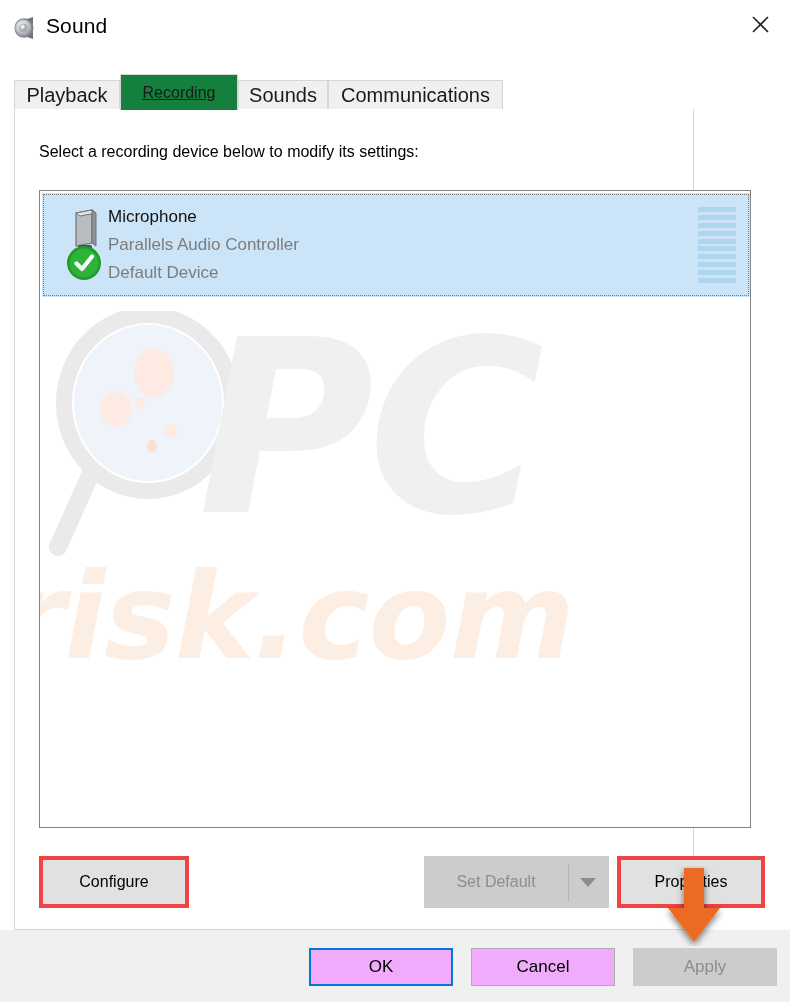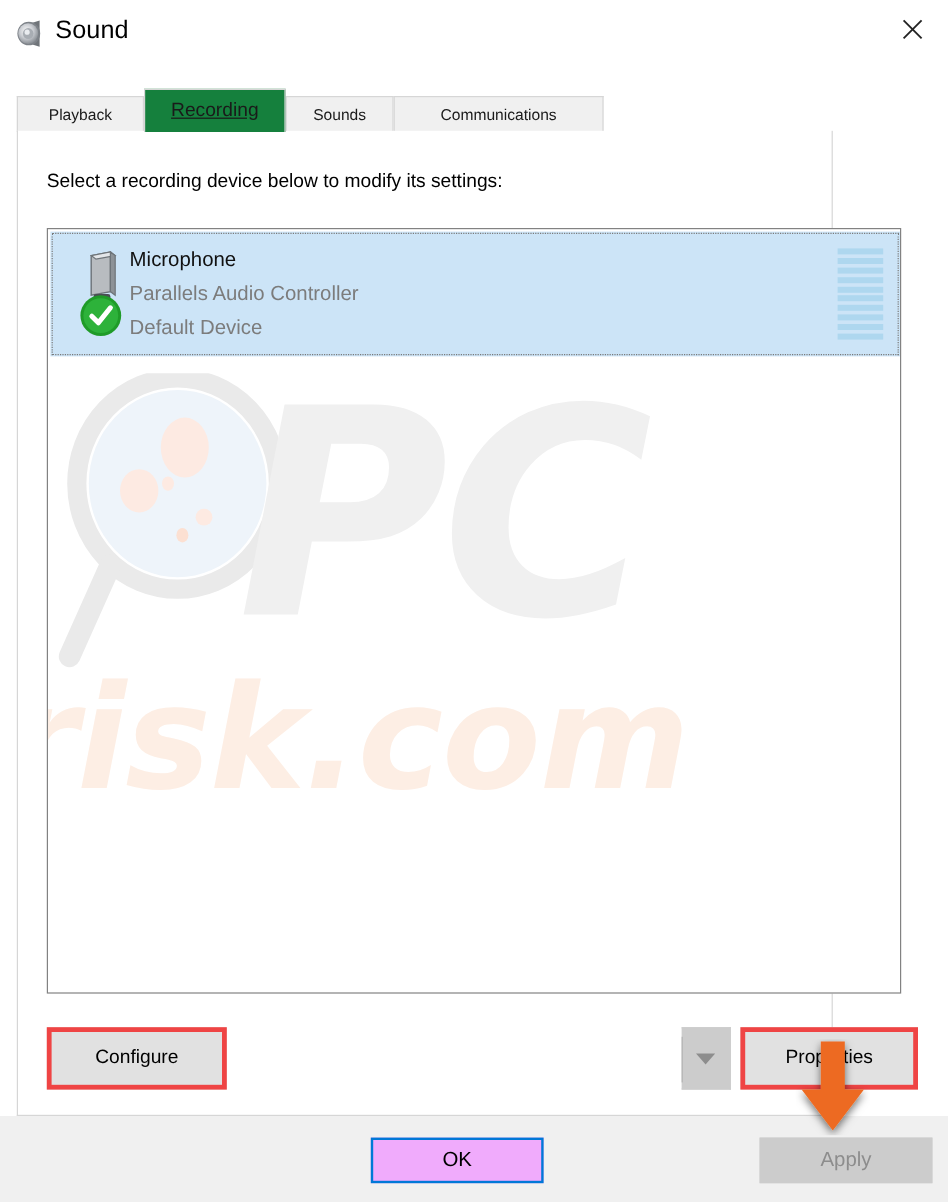--- a/index.html
+++ b/index.html
@@ -59,21 +59,21 @@
     position: absolute;
     bottom: 0;
     height: 30px;
     background: #f0f0f0;
     border: 1px solid #d6d6d6;
     border-bottom: none;
     display: flex;
     align-items: center;
     justify-content: center;
     padding: 0 12px;
-    font-size: 13px;
+    font-size: 20px;
     color: #1a1a1a;
     cursor: default;
     white-space: nowrap;
   }
   .tab.active {
     height: 36px;
     background: #15803d;
     border-color: #d6d6d6;
     z-index: 5;
     font-size: 16px;
@@ -359,20 +359,23 @@
         <div class="meter-seg"></div>
         <div class="meter-seg"></div>
       </div>
     </div>
   </div>
 
   <div class="btn" id="configure-button">
     <span>Configure</span>
   </div>
 
+  <div class="btn disabled" id="set-default-button">
+    <span>Set Default</span>
+  </div>
   <div class="btn disabled" id="set-default-arrow">
     <span class="sep"></span>
     <span class="tri-down"></span>
   </div>
 
   <div class="btn" id="properties-button">
     <span>Properties</span>
   </div>
 
   <div class="arrow-annotation">
@@ -384,16 +387,19 @@
       </defs>
       <path d="M21 2 L41 2 L41 42 L57 42 L31 76 L5 42 L21 42 Z" fill="#ed6b20" filter="url(#arrshadow)"></path>
     </svg>
   </div>
 </div>
 
 <div class="footer">
   <div class="fbtn" id="ok-button">
     <span>OK</span>
   </div>
+  <div class="fbtn" id="cancel-button">
+    <span>Cancel</span>
+  </div>
   <div class="fbtn" id="apply-button">
     <span>Apply</span>
   </div>
 </div>
 
 </body></html>

